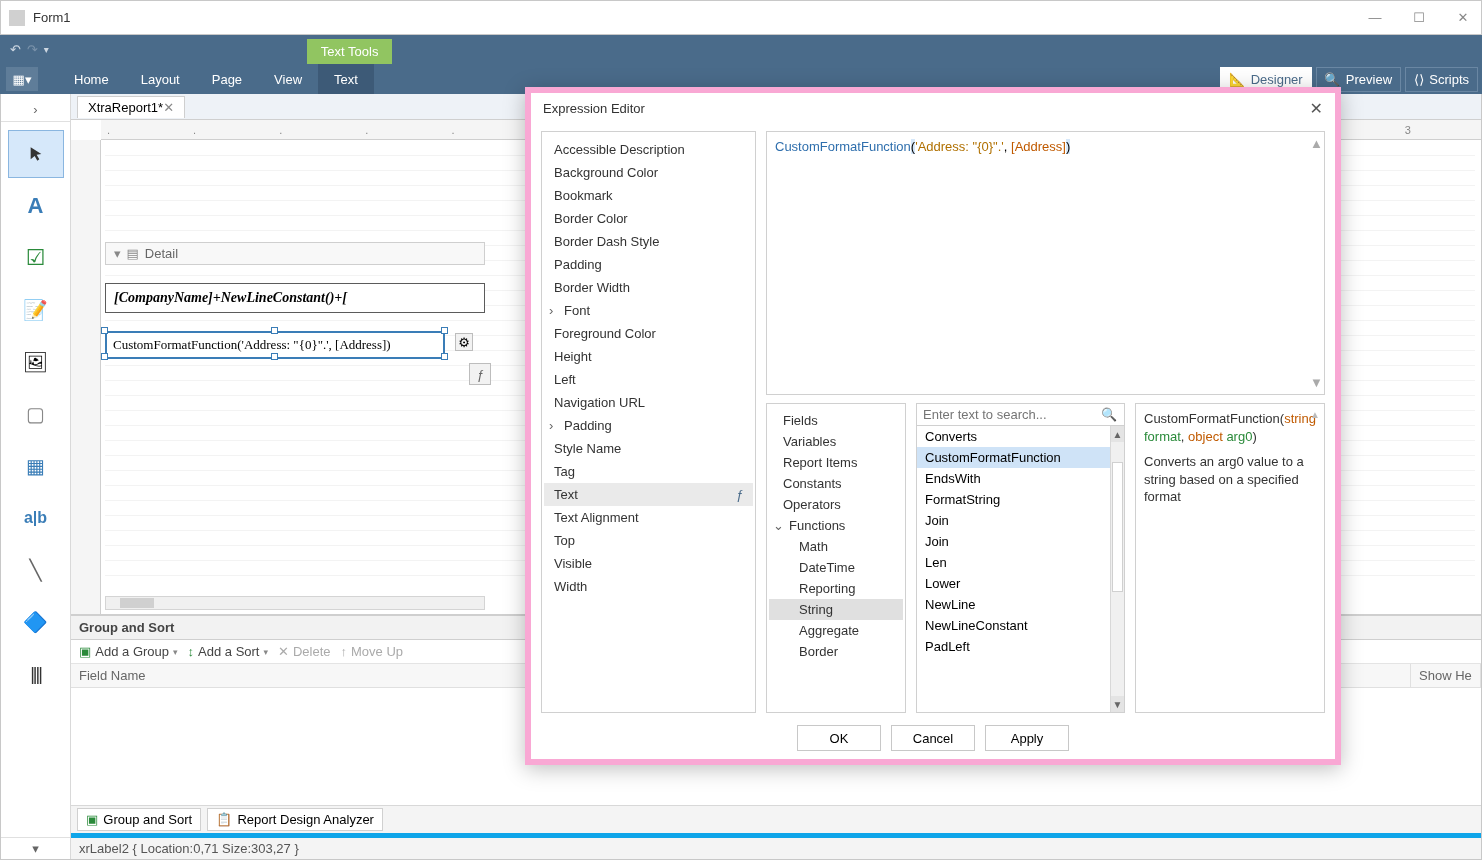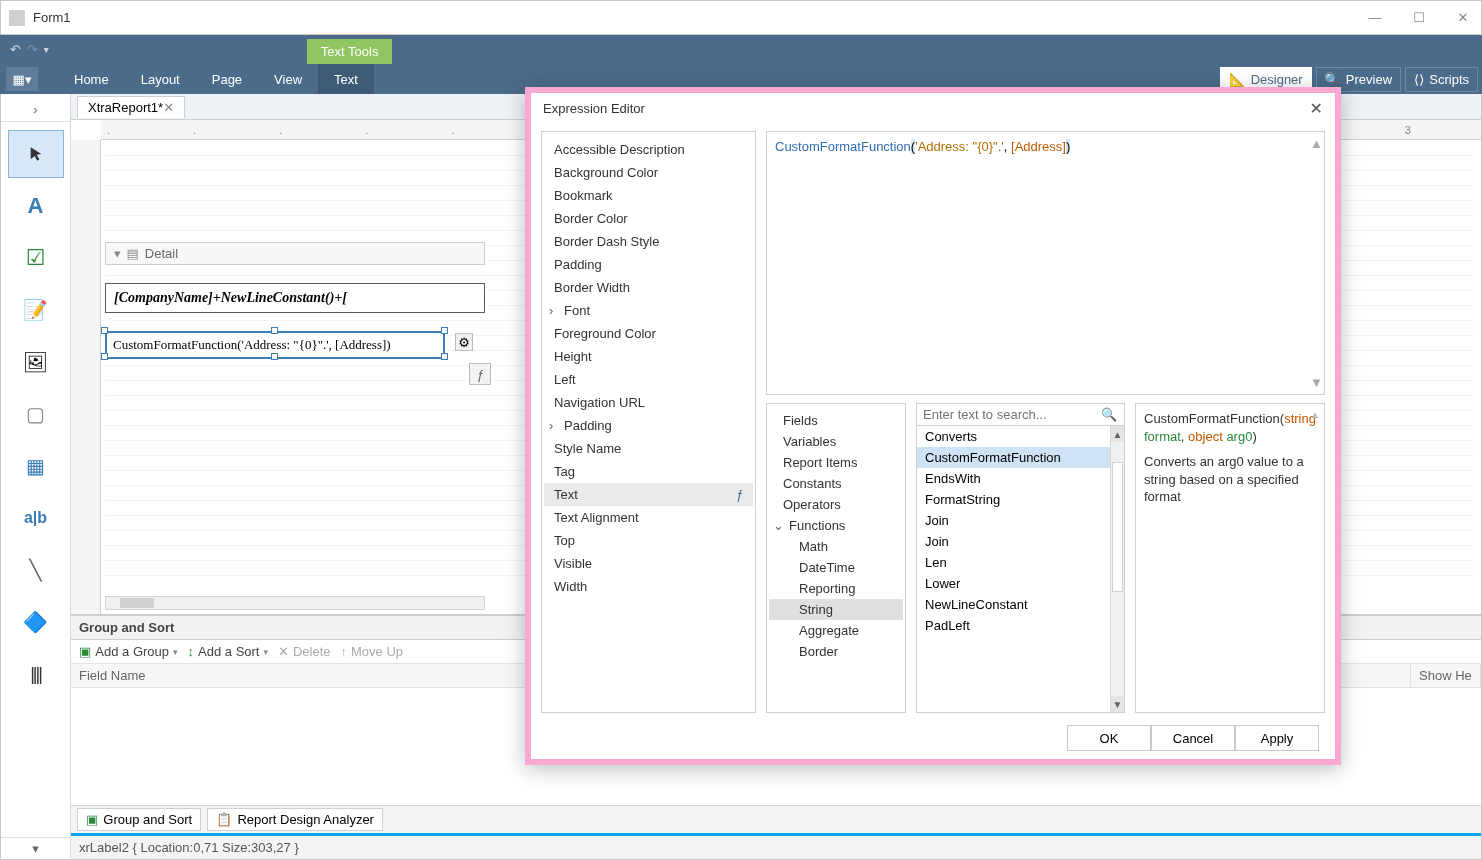--- a/index.html
+++ b/index.html
@@ -60,21 +60,21 @@
 .gs-toolbar { display:flex; gap:10px; padding:4px 8px; border-bottom:1px solid #e4e4e4; align-items:center; }
 .gs-toolbar .btn { display:flex; align-items:center; gap:4px; color:#444; cursor:pointer; }
 .gs-toolbar .btn.disabled { color:#aaa; cursor:default; }
 .gs-grid-header { display:flex; background:#f7f7f7; border-bottom:1px solid #e0e0e0; }
 .gs-grid-header div { padding:4px 8px; border-right:1px solid #e0e0e0; color:#666; }
 .gs-grid-body { flex:1; background:#fff; }
 
 
 .doc-bottom-tabs { height: 28px; background:#f4f4f4; display:flex; align-items:center; gap:6px; padding-left:6px; border-top:1px solid #d8d8d8; }
 .doc-bottom-tabs .btab { background:#fff; border:1px solid #d0d0d0; padding:3px 8px; display:flex; align-items:center; gap:5px; cursor:pointer; }
-.status-bar { height:26px; background:#f4f4f4; border-top:3px solid #0ea5e9; display:flex; align-items:center; padding:0 8px; color:#555; gap:8px; }
+.status-bar { height:26px; background:#f4f4f4; border-top:5px solid #0ea5e9; display:flex; align-items:center; padding:0 8px; color:#555; gap:8px; }
 
 
 .dialog { position:absolute; left:525px; top:87px; width:816px; height:678px; background:#fff; border:6px solid #f9a8d4; box-shadow:0 4px 20px rgba(0,0,0,.25); display:flex; flex-direction:column; z-index:10; }
 .dialog-title { height:30px; display:flex; align-items:center; padding:0 12px; color:#333; }
 .dialog-title .dt-label { flex:1; }
 .dialog-title .dt-close { cursor:pointer; color:#555; font-size:16px; }
 .dialog-body { flex:1; display:flex; padding:8px 10px 4px 10px; gap:10px; overflow:hidden; }
 .prop-list { width:215px; border:1px solid #d0d0d0; overflow-y:auto; padding:6px 2px; }
 .prop-item { padding:4px 10px; color:#333; cursor:pointer; display:flex; align-items:center; }
 .prop-item.exp { padding-left:20px; position:relative; }
@@ -95,21 +95,21 @@
 .search-row { display:flex; align-items:center; border-bottom:1px solid #d0d0d0; padding:3px 6px; }
 .search-row input { flex:1; border:none; outline:none; color:#888; background:transparent; }
 .func-list { flex:1; overflow-y:auto; position:relative; }
 .func-item { padding:3px 8px; cursor:pointer; }
 .func-item.selected { background:#cfe3f7; }
 .func-scroll { position:absolute; right:0; top:0; bottom:0; width:14px; background:#f0f0f0; border-left:1px solid #d8d8d8; }
 .func-scroll .arrow { height:16px; display:flex; align-items:center; justify-content:center; color:#666; font-size:10px; background:#e4e4e4; }
 .func-scroll .thumb { position:absolute; left:1px; right:1px; top:36px; height:130px; background:#fff; border:1px solid #d0d0d0; }
 .desc-panel { width:190px; border:1px solid #d0d0d0; padding:6px 8px; font-size:12px; line-height:1.35; color:#333; position:relative; }
 .desc-panel code { font-family: Consolas, monospace; }
-.dialog-footer { height:42px; display:flex; align-items:center; justify-content:flex-end; padding:0 16px; }
+.dialog-footer { height:42px; display:flex; align-items:center; justify-content:center; gap:10px; padding:0 24px; }
 .dialog-footer button { width:84px; height:26px; background:#fff; border:1px solid #c8c8c8; cursor:pointer; }
 
 svg.icon { width:16px; height:16px; }
 </style>
 </head>
 <body>
 
 <div class="titlebar">
   <div class="app-icon"></div>
   <div class="title">Form1</div>
@@ -344,20 +344,21 @@
           </div>
           <div class="func-list" id="func-list">
             <div class="func-item">Converts</div>
               <div class="func-item selected">CustomFormatFunction</div>
               <div class="func-item">EndsWith</div>
               <div class="func-item">FormatString</div>
               <div class="func-item">Join</div>
               <div class="func-item">Join</div>
               <div class="func-item">Len</div>
               <div class="func-item">Lower</div>
+              <div class="func-item">NewLine</div>
               <div class="func-item">NewLineConstant</div>
               <div class="func-item">PadLeft</div>
               <div class="func-scroll">
               <div class="arrow">▲</div>
               <div class="thumb"></div>
               <div class="arrow" style="position:absolute;bottom:0;left:0;right:0;">▼</div>
             </div>
           </div>
         </div>
 

